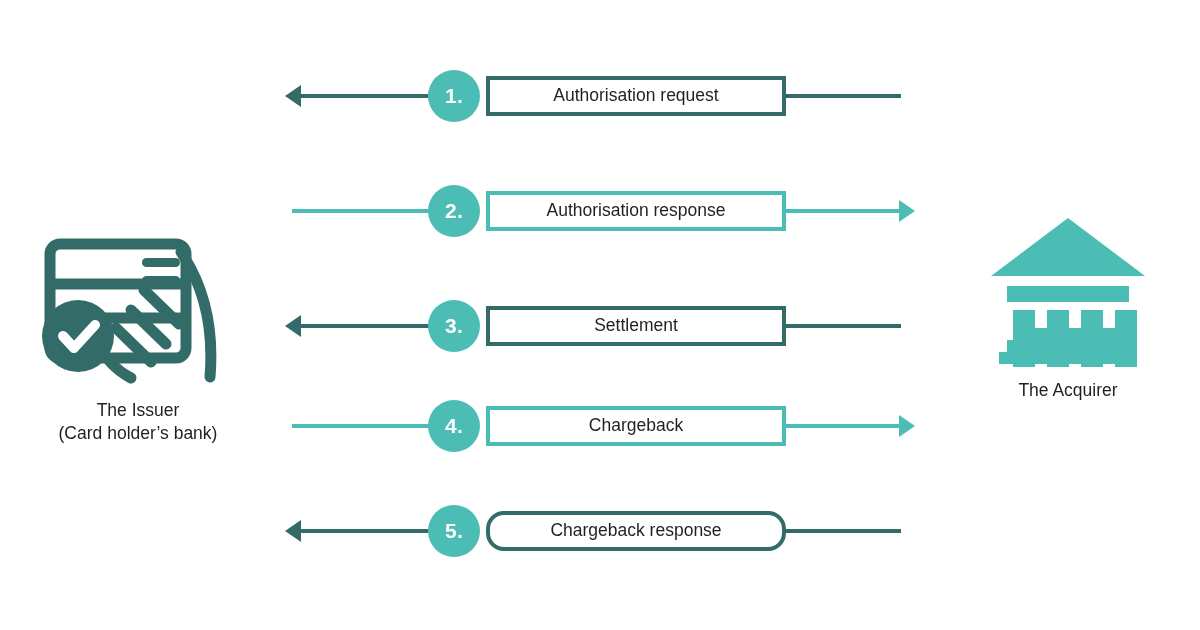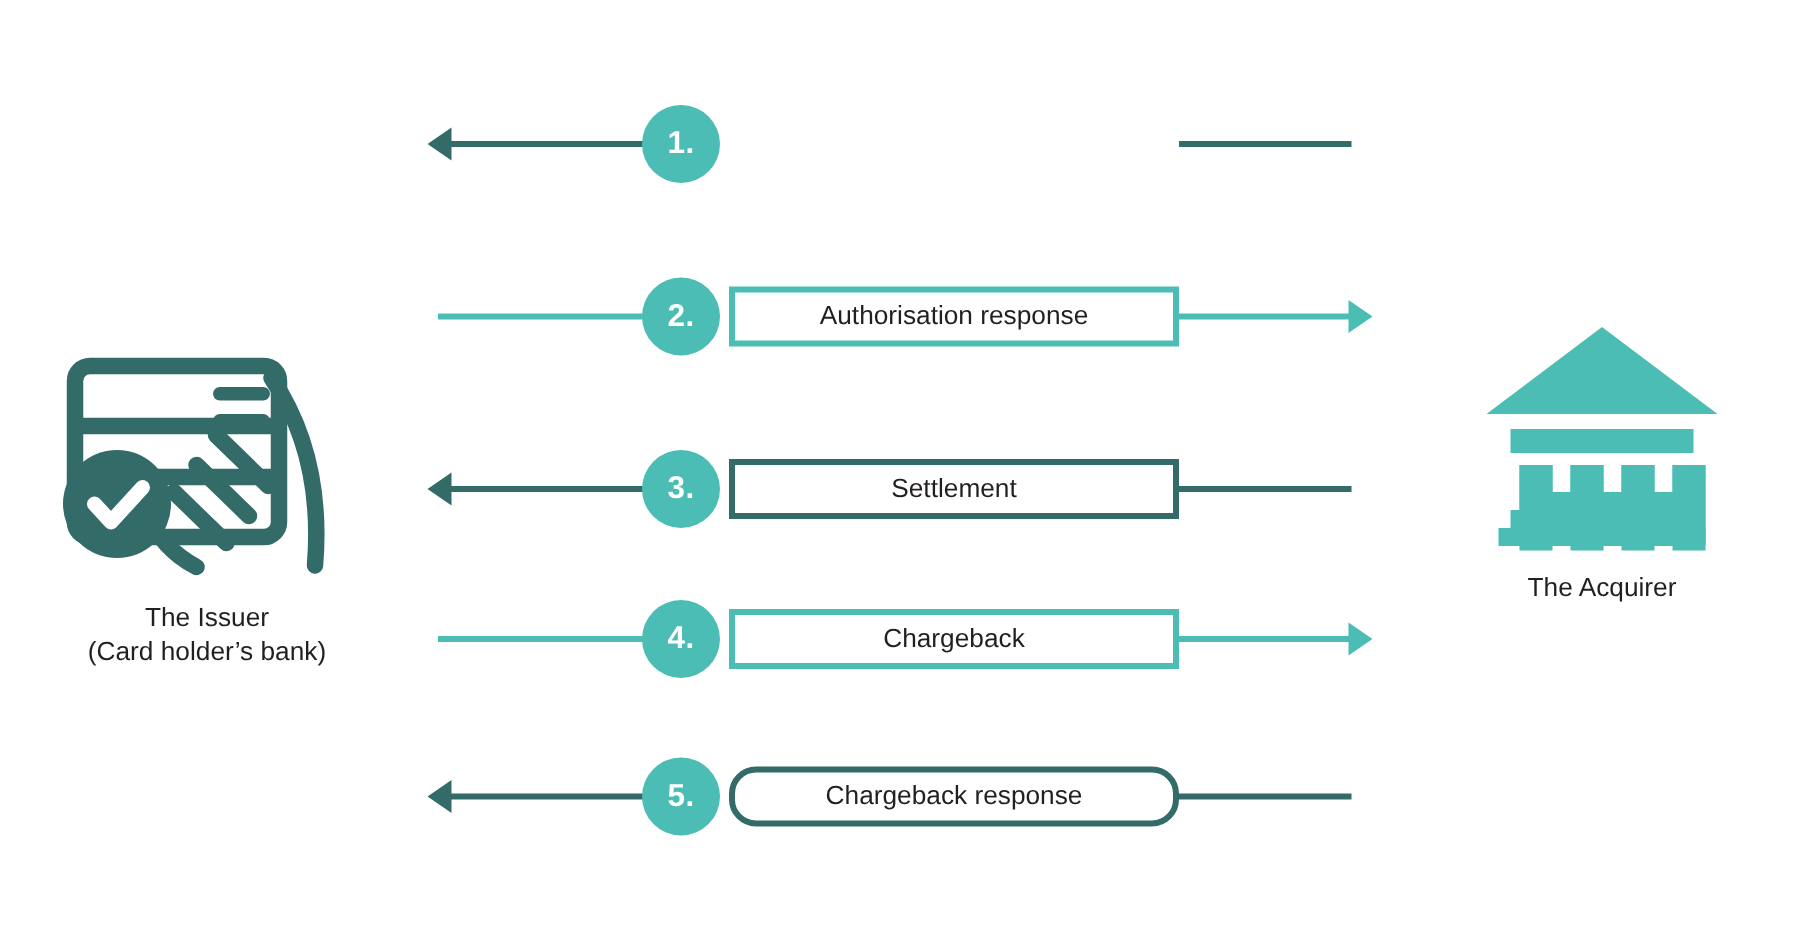--- a/index.html
+++ b/index.html
@@ -230,20 +230,23 @@
     <span>The Acquirer</span>
   </div>
 </div>
 
 <div class="flow" id="flow">
     <div class="row" style="top: 65px;">
       <div class="rail rail-left" style="background: rgb(51, 107, 104);"></div>
       <div class="rail rail-right" style="background: rgb(51, 107, 104);"></div>
       <div class="arrow-head arrow-left" style="border-right-color: rgb(51, 107, 104);"></div>
       <div class="num-circle" style="background: rgb(76, 189, 180);">1.</div>
+      <div class="label-box" style="border-color: rgb(51, 107, 104);">
+        <span>Authorisation request</span>
+      </div>
     </div>
     <div class="row" style="top: 180px;">
       <div class="rail rail-left" style="background: rgb(76, 189, 180);"></div>
       <div class="rail rail-right" style="background: rgb(76, 189, 180);"></div>
       <div class="arrow-head arrow-right" style="border-left-color: rgb(76, 189, 180);"></div>
       <div class="num-circle" style="background: rgb(76, 189, 180);">2.</div>
       <div class="label-box" style="border-color: rgb(76, 189, 180); justify-content: center;">
         <span>Authorisation response</span>
       </div>
     </div>

